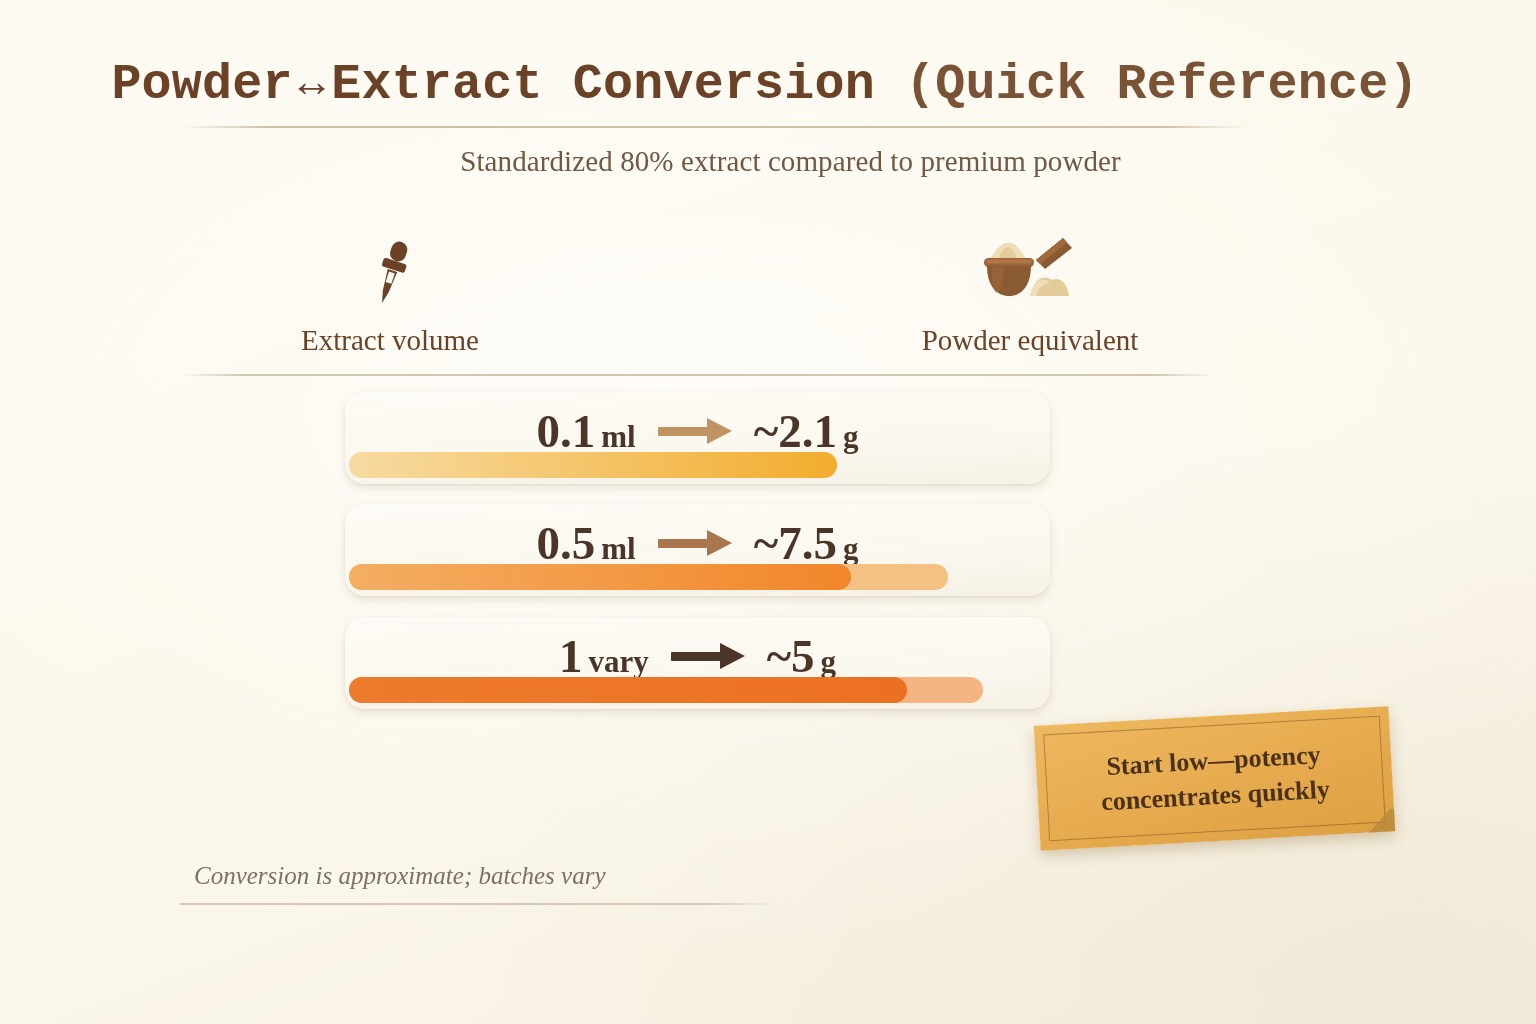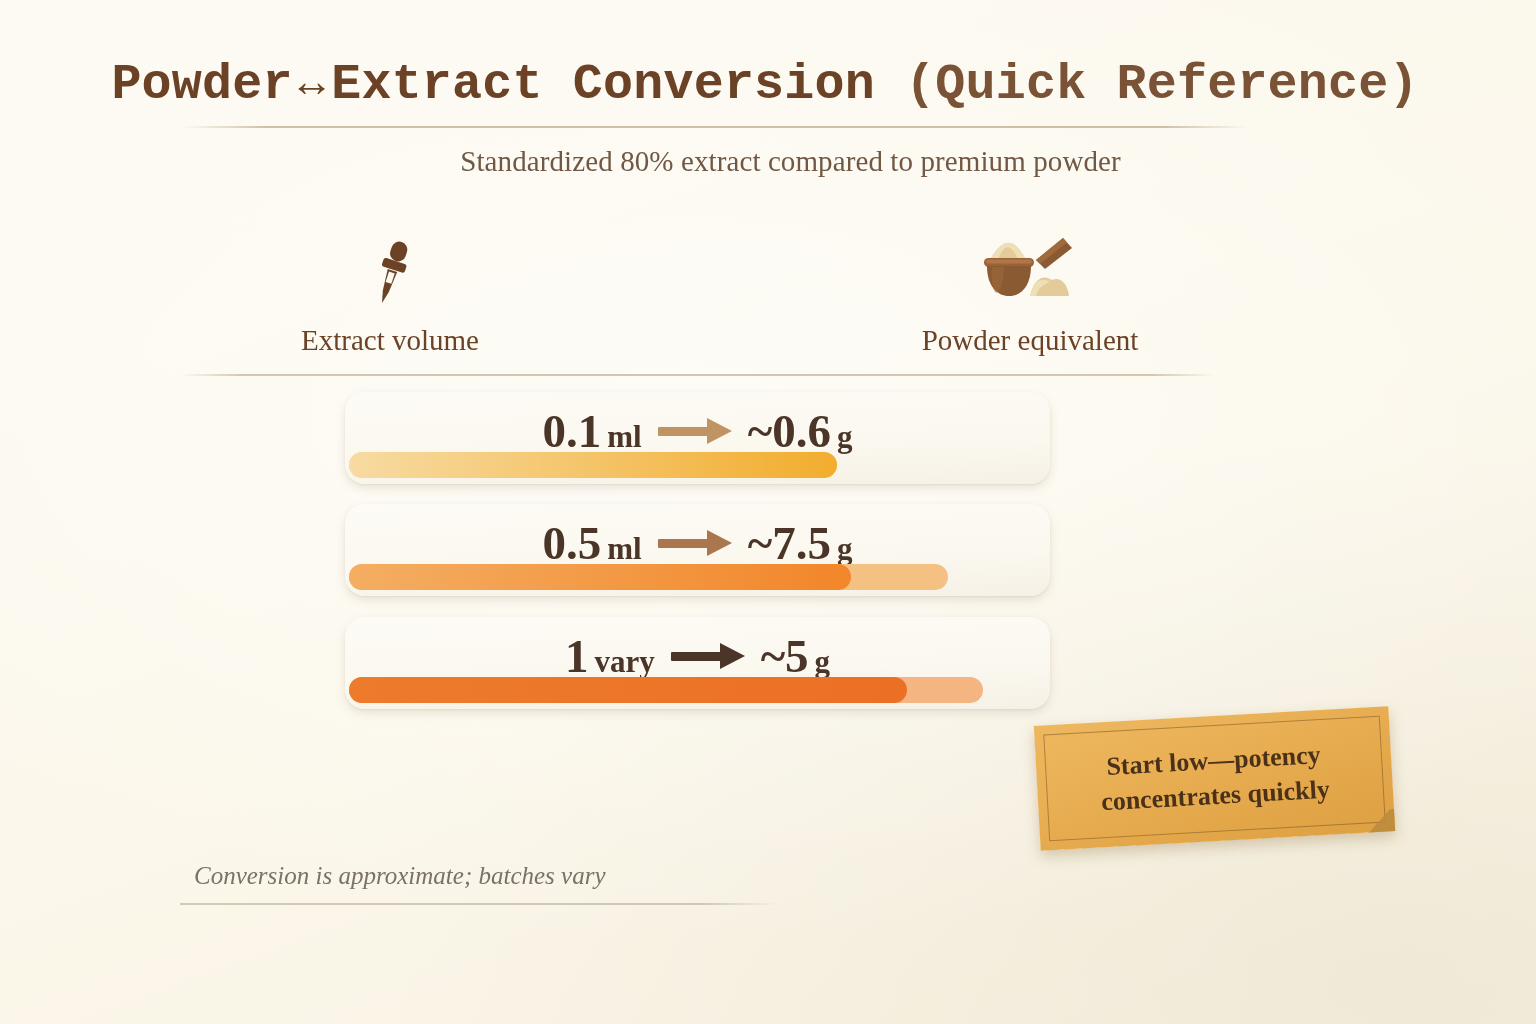--- a/index.html
+++ b/index.html
@@ -128,21 +128,21 @@
 
   .card-row {
     position: absolute;
     left: 0;
     right: 0;
     top: 8px;
     height: 62px;
     display: flex;
     align-items: center;
     justify-content: center;
-    gap: 16px;
+    gap: 22px;
   }
 
   .qty {
     font-family: "Liberation Serif", serif;
     font-weight: bold;
     font-size: 47px;
     color: #4a3528;
     line-height: 1;
     white-space: nowrap;
   }
@@ -319,21 +319,21 @@
 
   <div class="head-rule"></div>
 
   <div class="card card-1">
     <div class="card-row">
       <span class="qty"><span>0.1</span><span class="unit">ml</span></span>
       <span class="flow-arrow" style="color: rgb(192, 147, 99);">
         <span class="shaft"></span>
           <span class="head"></span>
       </span>
-      <span class="qty"><span>~0.6</span><span class="unit">g</span></span>
+      <span class="qty"><span>~2.1</span><span class="unit">g</span></span>
     </div>
     <div class="bar-track">
       <span class="bar-tail" style="width: 487.9px; background: rgb(247, 219, 162);"></span>
       <span class="bar-fill" style="width: 487.9px; background: linear-gradient(90deg, rgb(247, 219, 162) 0%, rgb(242, 173, 46) 100%);"></span>
     </div>
   </div>
 
   <div class="card card-2">
     <div class="card-row">
       <span class="qty"><span>0.5</span><span class="unit">ml</span></span>

